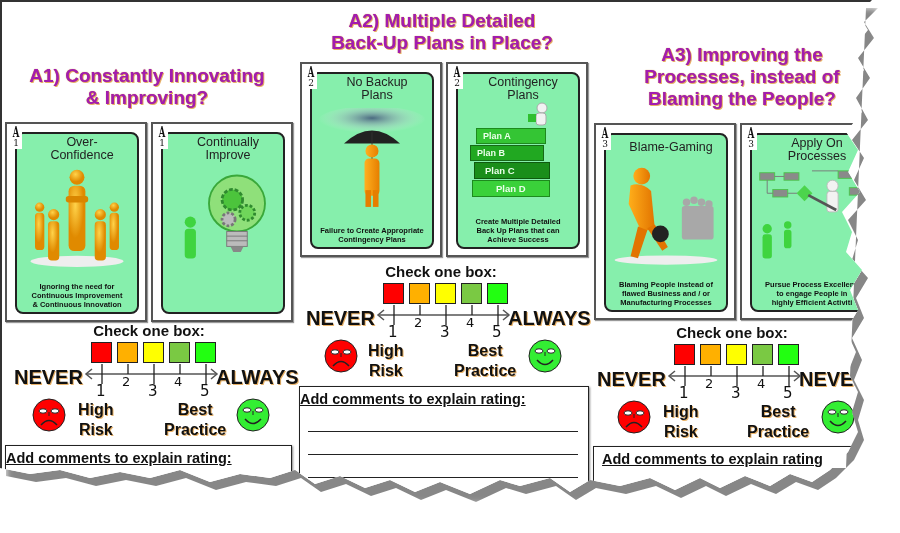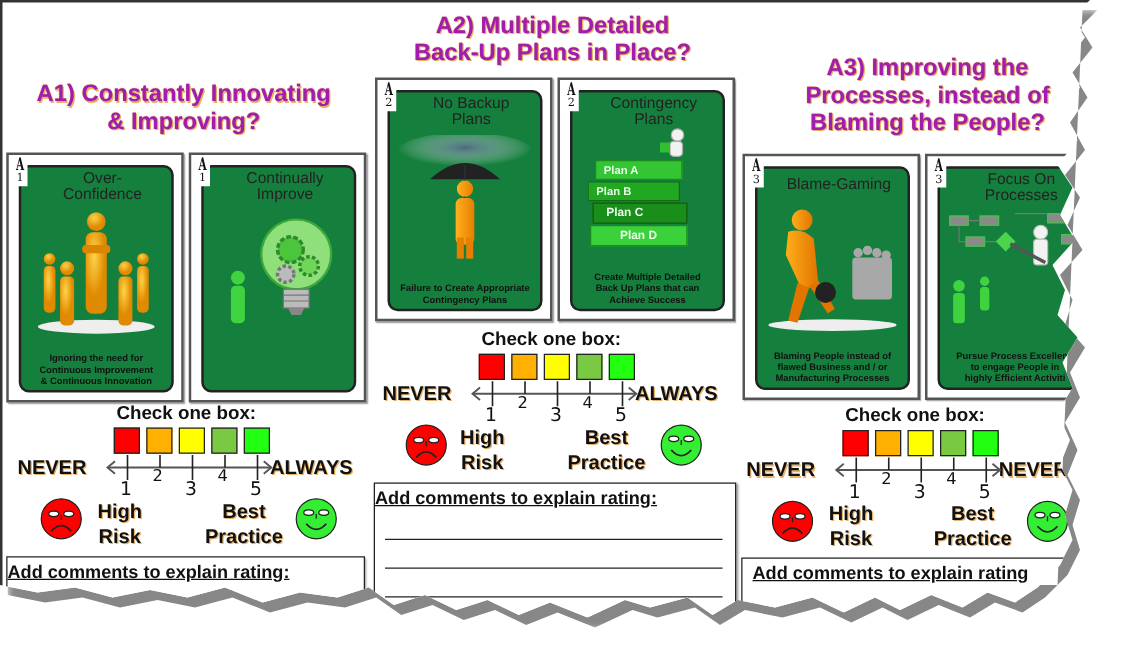--- a/index.html
+++ b/index.html
@@ -24,21 +24,21 @@
     white-space: nowrap;
   }
 
   .cards-frame { position: absolute; display: flex; gap: 4px; }
   .card-outer {
     width: 142px; height: 200px; border: 2px solid #555; background: #fff;
     position: relative; box-shadow: 1px 1px 1px #999;
   }
   .card-inner {
     position: absolute; left: 8px; top: 8px; right: 6px; bottom: 6px;
-    border: 2px solid #222; border-radius: 8px; background: #15803d; overflow: hidden;
+    border: 2px solid #222; border-radius: 8px; background: #86efac; overflow: hidden;
   }
   .card-corner {
     position: absolute; left: 3px; top: 3px; width: 12px; text-align: center;
     font-family: "DejaVu Serif", serif; font-size: 11px; line-height: 11px; color: #111;
     background: #fff; z-index: 2;
   }
   .card-corner .suit { font-size: 14px; font-weight: bold; display: block; transform: scaleX(0.6); }
   .card-corner .num { font-size: 9px; display: block; }
   .card-title {
     position: absolute; top: 2px; left: 12px; right: 2px; text-align: center;
@@ -52,21 +52,21 @@
   }
 
   .rating { position: absolute; width: 290px; height: 120px; }
   .rating .check-label {
     position: absolute; left: 0; right: 0; top: 0; text-align: center;
     font-weight: bold; font-size: 15px; color: #111;
   }
   .rating .boxes { position: absolute; left: 87px; top: 20px; display: flex; gap: 5px; }
   .rating .box { width: 21px; height: 21px; border: 1.5px solid #222; }
   .rating .never, .rating .always {
-    position: absolute; top: 44px; font-weight: bold; font-size: 16px; color: #111;
+    position: absolute; top: 44px; font-weight: bold; font-size: 20px; color: #111;
     text-shadow: 1px 1px 0 #e9b36a;
     text-align: right;
   }
   .rating .never { left: 10px; }
   .rating .always { left: 212px; }
   .rating svg.scale { position: absolute; left: 80px; top: 40px; width: 135px; height: 40px; overflow: visible; }
   .rating .num { position: absolute; font-size: 15px; color: #111; font-family: "DejaVu Sans", sans-serif; }
   .face { position: absolute; width: 34px; height: 34px; }
   .rlabel {
     position: absolute; font-weight: bold; font-size: 16px; line-height: 20px; color: #111;
@@ -391,21 +391,21 @@
       </div>
       <div class="card-corner">
           <span class="suit">A</span>
           <span class="num">3</span>
         </div>
     </div>
 
     <div class="card-outer" style="height:197px;">
       <div class="card-inner">
         <div class="card-title">
-          <div>Focus On</div>
+          <div>Apply On</div>
           <div>Processes</div>
         </div>
         <svg class="card-art" viewBox="0 0 120 110">
           <g fill="#8a8a8a" stroke="#4cc44c" stroke-width="1">
             <rect x="4" y="4" width="16" height="8"></rect>
               <rect x="30" y="4" width="16" height="8"></rect>
             <rect x="18" y="22" width="16" height="8"></rect>
               <rect x="88" y="2" width="16" height="8"></rect>
               <rect x="100" y="20" width="16" height="8"></rect>
           </g>

